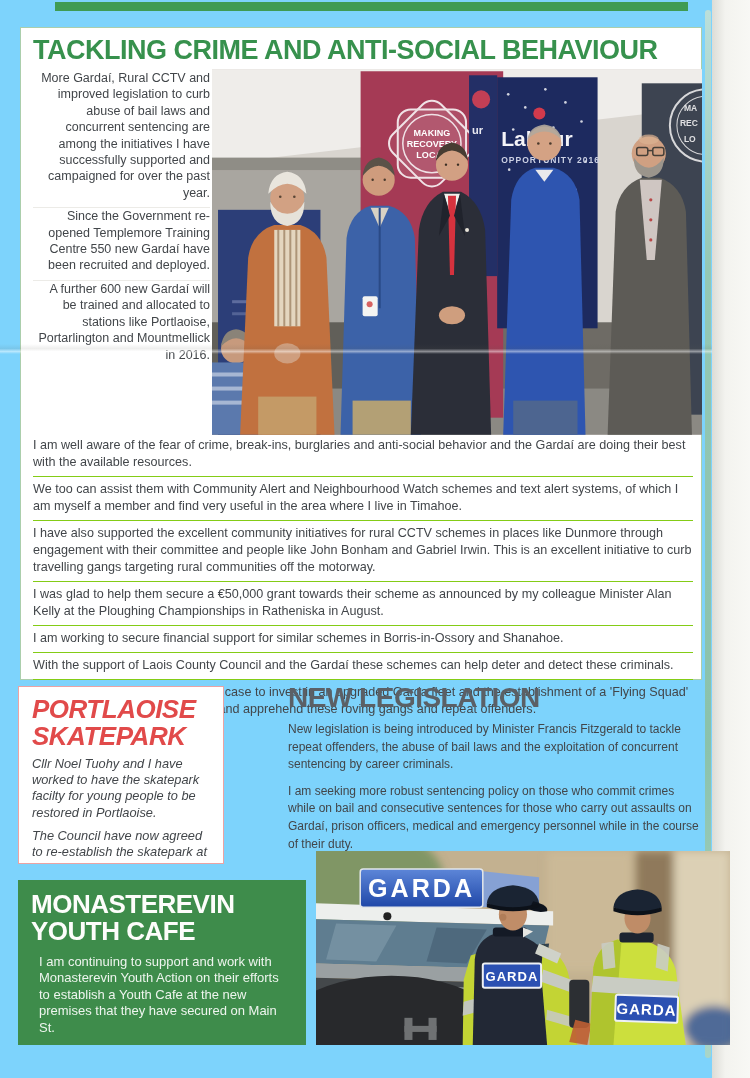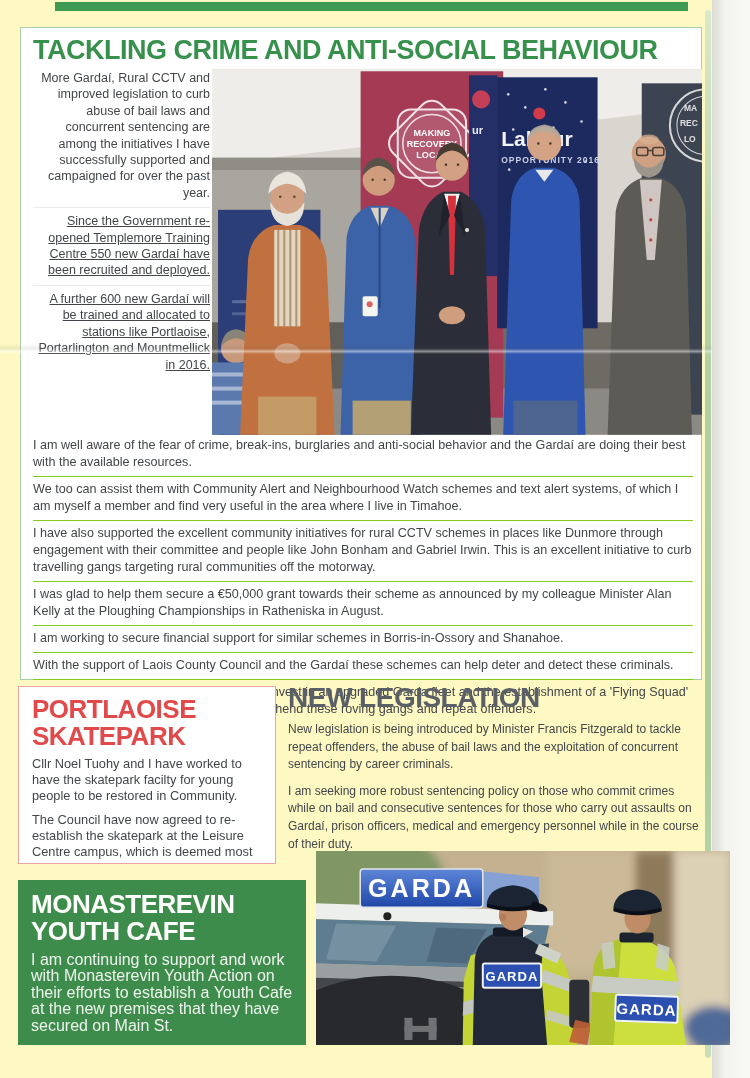--- a/index.html
+++ b/index.html
@@ -1,49 +1,49 @@
 <!DOCTYPE html>
 <html style="--title_green: #37914d; --top_bar_green: #3f9b53; --box_border_green: #abceac; --heading_red: #e14a4a; --box_border_red: #eba3a3; --heading_gray: #5b6066; --green_panel_bg: #3e8c4b; --body_text: #42464a;"><head>
 <meta charset="utf-8">
 <style>
   html,body{margin:0;padding:0;background:#e9e9e5;}
   .canvas{
     position:relative;width:750px;height:1078px;margin:0 auto;
-    background:#fef9c3;overflow:hidden;
+    background:#7dd3fc;overflow:hidden;
     font-family:"Liberation Sans",sans-serif;color:var(--body_text,#42464a);
   }
   .scan-margin{position:absolute;left:712px;top:0;width:38px;height:1078px;
     background:linear-gradient(90deg,#dcdcd6 0%,#f3f3ef 35%,#f8f8f5 100%);}
   .page-edge{position:absolute;left:705px;top:10px;width:6px;height:1048px;border-radius:3px;opacity:.75;
     background:linear-gradient(180deg,#cfe3cf,#9cc49c 25%,#8fbc8f 70%,#b7d6b7);}
   .top-bar{position:absolute;left:55px;top:2px;width:633px;height:9px;background:var(--top_bar_green,#3f9b53);}
   .crease{position:absolute;left:0;top:344px;width:712px;height:10px;z-index:6;pointer-events:none;
     background:linear-gradient(180deg,rgba(0,0,0,0) 0%,rgba(90,90,82,.10) 45%,rgba(255,255,255,.45) 75%,rgba(0,0,0,0) 100%);}
   .article{position:absolute;left:20px;top:27px;width:682px;height:653px;background:#fff;
     border:1px solid var(--box_border_green,#abceac);box-sizing:border-box;}
   .article-title{position:absolute;left:12px;top:7px;margin:0;font-size:27px;font-weight:bold;
     letter-spacing:-.5px;color:var(--title_green,#37914d);white-space:nowrap;}
   .left-col{position:absolute;left:12px;top:42px;width:177px;font-size:12.5px;line-height:16.4px;}
   .left-col p{margin:0 0 6px 0;text-align:right;}
-  .left-col p + p{border-top:1px solid #ecebe7;padding-top:5px;text-decoration:underline;}
+  .left-col p + p{border-top:1px solid #ecebe7;}
   .photo1{position:absolute;left:191px;top:41px;width:490px;height:366px;overflow:hidden;}
   .full-col{position:absolute;left:12px;top:409px;width:660px;font-size:12.6px;line-height:17px;}
   .full-col p{margin:0 0 5px 0;}
   .full-col p + p{border-top:1px solid #84cc16;padding-top:4px;}
-  .skatepark{position:absolute;left:18px;top:686px;width:258px;height:178px;background:#fff;
-    border:1px solid var(--box_border_red,#eba3a3);box-sizing:border-box;padding:9px 13px;overflow:hidden;}
+  .skatepark{position:absolute;left:18px;top:686px;width:206px;height:178px;background:#fff;
+    border:1px solid var(--box_border_red,#eba3a3);box-sizing:border-box;padding:9px 13px;overflow:hidden;font-style:italic;}
   .skatepark h2{margin:0 0 6px 0;font-size:26px;line-height:1.04;font-weight:bold;color:var(--heading_red,#e14a4a);letter-spacing:-.5px;}
   .skatepark p{margin:0 0 7px 0;font-size:12.8px;line-height:16.2px;}
   .legislation{position:absolute;left:288px;top:682px;width:414px;height:168px;}
   .legislation h2{margin:0 0 7px 0;font-size:28px;font-weight:bold;color:var(--heading_gray,#5b6066);letter-spacing:-.5px;}
   .legislation p{margin:0 0 9px 0;font-size:12px;line-height:17.6px;}
   .youthcafe{position:absolute;left:18px;top:880px;width:288px;height:165px;box-sizing:border-box;
     background:var(--green_panel_bg,#3e8c4b);color:#fff;padding:11px 13px;overflow:hidden;}
   .youthcafe h2{margin:0 0 6px 0;font-size:26px;line-height:1.05;font-weight:bold;color:#fdfdfb;letter-spacing:-.5px;}
-  .youthcafe p{margin:0;font-size:16px;line-height:16.6px;color:#eef5ee;}
+  .youthcafe p{margin:8px;font-size:13px;line-height:16.6px;color:#eef5ee;}
   .photo2{position:absolute;left:288px;top:851px;width:414px;height:194px;overflow:hidden;margin-left:28px;}
   svg{display:block;font-family:"Liberation Sans",sans-serif;}
 </style>
 </head>
 <body>
 
 <div class="canvas">
   <div class="scan-margin"></div>
   <div class="page-edge"></div>
   <div class="top-bar"></div>
@@ -224,21 +224,21 @@
       <p>I am working to secure financial support for similar schemes in Borris-in-Ossory and Shanahoe.</p>
       <p>With the support of Laois County Council and the Gardaí these schemes can help deter and detect these criminals.</p>
       <p>I have also successfully made the case to invest in an upgraded Garda fleet and the establishment of a 'Flying Squad' along the motorways to intercept and apprehend these roving gangs and repeat offenders.</p>
     </div>
   </section>
 
   <div class="crease"></div>
 
   <section class="skatepark">
     <h2>PORTLAOISE SKATEPARK</h2>
-    <p>Cllr Noel Tuohy and I have worked to have the skatepark facilty for young people to be restored in Community.</p>
+    <p>Cllr Noel Tuohy and I have worked to have the skatepark facilty for young people to be restored in Portlaoise.</p>
     <p>The Council have now agreed to re-establish the skatepark at the Leisure Centre campus, which is deemed most suitable.</p>
   </section>
 
   <section class="legislation">
     <h2>NEW LEGISLATION</h2>
     <p>New legislation is being introduced by Minister Francis Fitzgerald to tackle repeat offenders, the abuse of bail laws and the exploitation of concurrent sentencing by career criminals.</p>
     <p>I am seeking more robust sentencing policy on those who commit crimes while on bail and consecutive sentences for those who carry out assaults on Gardaí, prison officers, medical and emergency personnel while in the course of their duty.</p>
   </section>
 
   <section class="youthcafe">

